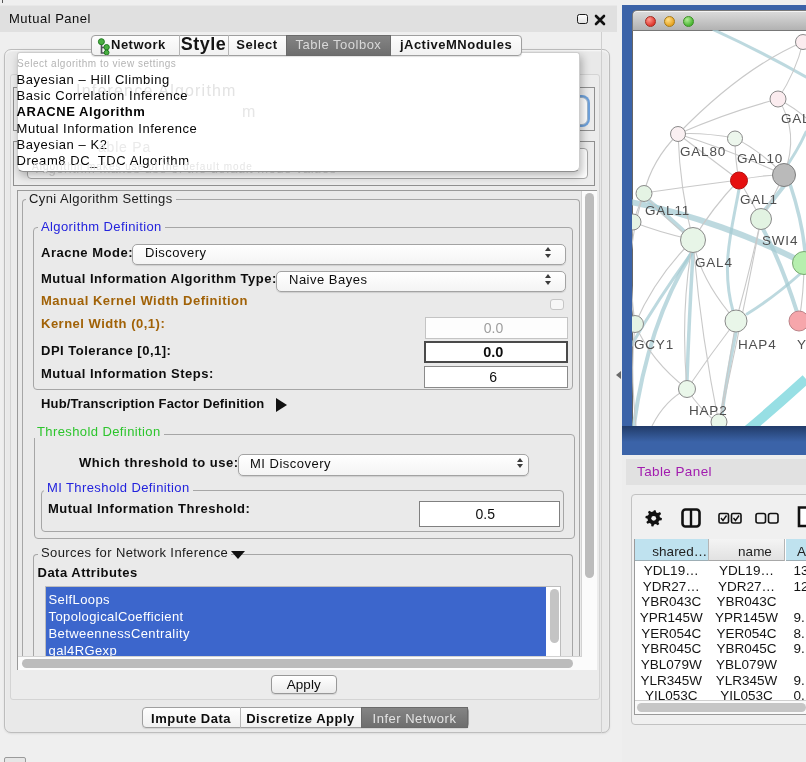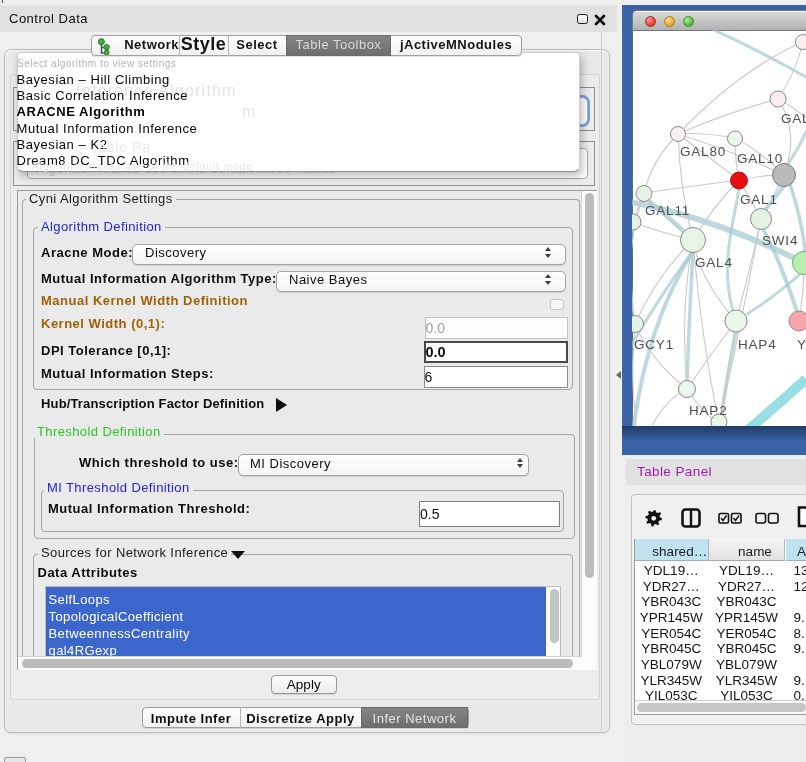--- a/index.html
+++ b/index.html
@@ -5,32 +5,32 @@
 *{margin:0;padding:0;box-sizing:border-box}
 html,body{width:806px;height:762px;overflow:hidden;background:#efefef;font-family:"Liberation Sans",sans-serif;}
 .a{position:absolute}
 .b{font-weight:bold}
 .lbl{font-size:13px;color:#0d0d0d;white-space:nowrap;letter-spacing:0.5px;line-height:13px}
 .glbl{font-size:13px;color:#a16207;white-space:nowrap;letter-spacing:0.5px;line-height:13px}
 .fs{border:1px solid #a6a6a6;border-radius:4px;background:transparent}
 .ft{font-size:13px;background:#eaeaea;padding:0 3px;white-space:nowrap;line-height:13px;letter-spacing:0.4px}
 .combo{background:linear-gradient(#ffffff,#f4f4f4);border:1px solid #a3a3a3;border-radius:5px;box-shadow:0 1px 1px rgba(0,0,0,0.12)}
 .cmbtxt{font-size:13px;color:#0d0d0d;white-space:nowrap;letter-spacing:0.5px;line-height:13px}
-.inp{background:#fff;border:1px solid #8a8a8a;font-size:14px;color:#0d0d0d;text-align:left;padding-right:5px;white-space:nowrap}
+.inp{background:#fff;border:1px solid #8a8a8a;font-size:14px;color:#0d0d0d;text-align:center;padding-right:5px;white-space:nowrap}
 .arr{position:absolute;right:7px;width:7px}
 .arr .up{width:0;height:0;border-left:3.5px solid transparent;border-right:3.5px solid transparent;border-bottom:4.5px solid #3c3c3c;margin-bottom:2.5px}
 .arr .dn{width:0;height:0;border-left:3.5px solid transparent;border-right:3.5px solid transparent;border-top:4.5px solid #3c3c3c}
 </style>
 </head>
 <body>
 
 <div class="a" style="left:0;top:0;width:622px;height:762px;background:#efefef"></div>
 <div class="a" style="left:2px;top:0;width:1px;height:3px;background:#555"></div>
 <div class="a" style="left:0;top:5px;width:617px;height:27px;background:#e0e0e0;border-top:1px solid #e8e8e8"></div>
-<div class="a lbl" style="left:9px;top:12px;line-height:14px">Control Data</div>
+<div class="a lbl" style="left:9px;top:12px;line-height:14px">Mutual Panel</div>
 <div class="a" style="left:577px;top:14px;width:11px;height:10px;border:1.6px solid #1b1b1b;border-radius:2.5px;background:linear-gradient(#fdfdfd,#e2e2e2)"></div>
 <svg class="a" style="left:594px;top:13.5px" width="12" height="12" viewBox="0 0 12 12">
     <path d="M2 2 L10 10 M10 2 L2 10" stroke="#101010" stroke-width="2.6" stroke-linecap="round"></path>
   </svg>
 
 <div class="a" style="left:4px;top:49px;width:606px;height:684px;background:#e9e9e9;border:1px solid #bdbdbd;border-radius:7px;box-shadow:inset 0 1px 2px rgba(255,255,255,.8), 0 1px 2px rgba(0,0,0,.08)"></div>
 <div class="a" style="left:10px;top:74px;width:590px;height:626px;background:#ececec;border:1px solid #d4d4d4;border-radius:3px"></div>
 
 <div class="a" style="left:13px;top:87px;width:582px;height:44px;border:1px solid #8f8f8f"></div>
 <div class="a" style="left:27px;top:97px;width:561px;height:28px;background:#fff;border:1px solid #9fb6cc;border-radius:6px;box-shadow:0 0 0 2px rgba(88,148,216,.85)"></div>
@@ -104,21 +104,21 @@
 <div class="a" style="left:581px;top:190.5px;width:15.5px;height:479px;background:#fbfbfb;border-left:1px solid #d2d2d2"></div>
 <div class="a" style="left:584.5px;top:193px;width:9px;height:385px;background:#bcbcbc;border-radius:4.5px"></div>
 <div class="a" style="left:17.5px;top:656px;width:564px;height:13.5px;background:#fbfbfb;border-top:1px solid #d2d2d2"></div>
 <div class="a" style="left:22px;top:658.5px;width:551px;height:9px;background:#bcbcbc;border-radius:4.5px"></div>
 
 <div class="a" style="left:270.5px;top:674.5px;width:66.5px;height:19.5px;border:1px solid #989898;border-radius:4px;background:linear-gradient(#ffffff,#ebebeb);text-align:center;font-size:13.5px;color:#0d0d0d;line-height:18px;box-shadow:0 1px 1px rgba(0,0,0,.1)">Apply</div>
 
 <div class="a" style="left:142px;top:706.5px;width:327px;height:21.5px;border:1px solid #9f9f9f;border-radius:4px;background:linear-gradient(#fefefe,#f0f0f0);box-shadow:0 1px 1px rgba(0,0,0,.1)"></div>
 <div class="a" style="left:240px;top:707px;width:1px;height:20.5px;background:#b5b5b5"></div>
 <div class="a" style="left:361px;top:706.5px;width:107px;height:21.5px;background:linear-gradient(#848484,#6e6e6e);border:1px solid #6a6a6a"></div>
-<div class="a lbl b" style="left:142px;top:712px;width:98px;text-align:center;font-weight:600;letter-spacing:0.5px">Impute Infer</div>
+<div class="a lbl b" style="left:142px;top:712px;width:98px;text-align:center;font-weight:600;letter-spacing:0.5px">Impute Data</div>
 <div class="a lbl b" style="left:240px;top:712px;width:121px;text-align:center;font-weight:600;letter-spacing:0.5px">Discretize Apply</div>
 <div class="a" style="left:361px;top:712px;width:107px;text-align:center;font-size:13px;color:#e3e3e3;white-space:nowrap;letter-spacing:0.5px;line-height:13px">Infer Network</div>
 
 <div class="a" style="left:4px;top:757px;width:22px;height:10px;border:1px solid #9a9a9a;background:#e6e6e6;border-radius:2px"></div>
 
 <div class="a" style="left:17px;top:52px;width:562.5px;height:120px;background:#fff;border:1px solid #cdcdcd;border-bottom:1px solid #8f8f8f;border-radius:3px 3px 6px 6px;box-shadow:2px 4px 8px rgba(0,0,0,.28)"></div>
 <div class="a" style="left:17px;top:58px;width:562px;text-align:left;font-size:10px;color:#b4b4b4;white-space:nowrap;letter-spacing:0.5px">Select algorithm to view settings</div>
 <div class="a" style="left:76px;top:82.5px;font-size:16px;line-height:16px;color:#e3e3e3;white-space:nowrap;letter-spacing:1.2px">Inference Algorithm</div>
 <div class="a" style="left:242px;top:104px;font-size:16px;line-height:16px;color:#e6e6e6;white-space:nowrap;letter-spacing:1.2px">m</div>
 <div class="a" style="left:16.5px;top:71.8px;font-size:13px;color:#050505;line-height:16.3px;white-space:nowrap;letter-spacing:0.55px">Bayesian – Hill Climbing<br>Basic Correlation Inference<br><span class="b">ARACNE Algorithm</span><br>Mutual Information Inference<br>Bayesian – K2<br>Dream8 DC_TDC Algorithm</div>
@@ -128,21 +128,21 @@
 <div class="a" style="left:90.5px;top:34.5px;width:431px;height:21.5px;border:1px solid #9f9f9f;border-radius:4px;background:linear-gradient(#fdfdfd,#f1f1f1);box-shadow:0 1px 1px rgba(0,0,0,.12)"></div>
 <div class="a" style="left:179px;top:35px;width:1px;height:20.5px;background:#b5b5b5"></div>
 <div class="a" style="left:228px;top:35px;width:1px;height:20.5px;background:#b5b5b5"></div>
 <div class="a" style="left:286px;top:34.5px;width:105px;height:21.5px;background:linear-gradient(#848484,#6e6e6e);border:1px solid #6a6a6a"></div>
 <svg class="a" style="left:96px;top:36.5px" width="14" height="18" viewBox="0 0 14 18">
     <path d="M5.5 7 L5.5 16 L10.5 16 M5.5 10.5 L9.5 10.5" stroke="#52525e" stroke-width="1.6" fill="none"></path>
     <circle cx="5.4" cy="4.7" r="3" fill="#4aaf42" stroke="#1f7a1f" stroke-width="1"></circle>
     <circle cx="10.6" cy="10.2" r="2.7" fill="#4aaf42" stroke="#1f7a1f" stroke-width="1"></circle>
     <circle cx="10.6" cy="15.6" r="2.4" fill="#4aaf42" stroke="#1f7a1f" stroke-width="1"></circle>
   </svg>
-<div class="a" style="left:111px;top:38px;width:68px;text-align:right;font-size:13px;color:#141414;font-weight:600;letter-spacing:0.5px;line-height:13px">Network</div>
+<div class="a" style="left:111px;top:38px;width:68px;text-align:left;font-size:13px;color:#141414;font-weight:600;letter-spacing:0.5px;line-height:13px">Network</div>
 <div class="a" style="left:179px;top:38px;width:49px;text-align:center;font-size:18px;color:#141414;font-weight:600;letter-spacing:0.5px;line-height:13px">Style</div>
 <div class="a" style="left:228px;top:38px;width:58px;text-align:center;font-size:13px;color:#141414;font-weight:600;letter-spacing:0.5px;line-height:13px">Select</div>
 <div class="a" style="left:286px;top:38px;width:105px;text-align:center;font-size:13px;color:#d9d9d9;letter-spacing:0.5px;line-height:13px">Table Toolbox</div>
 <div class="a" style="left:391px;top:38px;width:130px;text-align:center;font-size:13px;color:#141414;font-weight:600;letter-spacing:0.5px;line-height:13px">jActiveMNodules</div>
 
 <div class="a" style="left:601px;top:32px;width:1px;height:701px;background:#cfcfcf"></div>
 <div class="a" style="left:616px;top:371px;width:0;height:0;border-top:4px solid transparent;border-bottom:4px solid transparent;border-right:5px solid #6a6a6a"></div>
 
 <div class="a" style="left:622px;top:5px;width:184px;height:450px;background:#3b63a8"></div>
 <div class="a" style="left:622px;top:426px;width:184px;height:16px;background:linear-gradient(rgba(12,26,52,.55),rgba(12,26,52,0))"></div>

